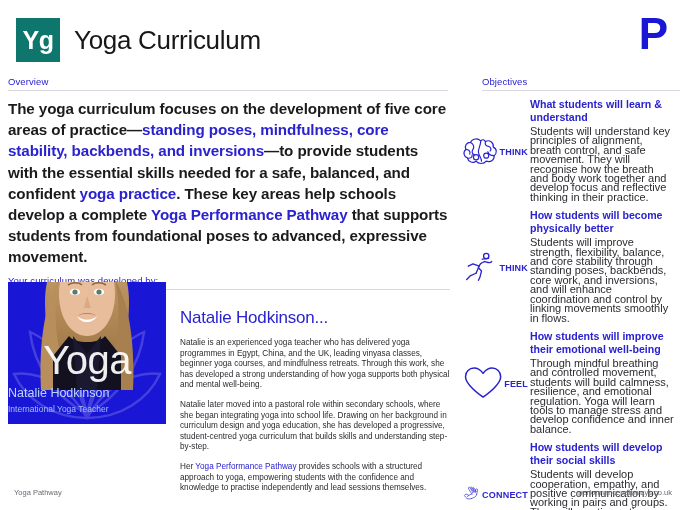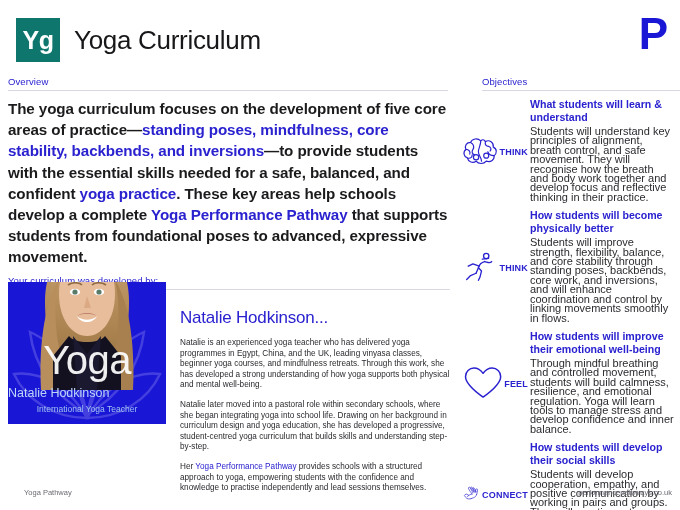--- a/index.html
+++ b/index.html
@@ -61,21 +61,21 @@
   .yoga-word {
     position: absolute; left: 0; right: 0; bottom: 44px; text-align: center;
     font-size: 40px; color: rgba(255,255,255,0.93); letter-spacing: -0.5px;
     font-weight: 400; line-height: 40px;
   }
   .card-name {
     position: absolute; left: 0; right: 0; bottom: 24px; text-align: left;
     color: #bcd6f8; font-size: 12.5px; font-weight: 400;
   }
   .card-role {
-    position: absolute; left: 0; right: 0; bottom: 10px; text-align: center;
+    position: absolute; left: 0; right: 0; bottom: 10px; 
     color: #9ec2f0; font-size: 8.5px; font-weight: 400;
   }
 
   .bio-text { margin-left: 14px; width: 270px; margin-top: 24px; }
   .bio-name {
     color: #2a22cf; font-size: 17px; font-weight: 400; letter-spacing: -0.2px;
     margin: 2px 0 10px 0;
   }
   .bio-p {
     font-size: 8.2px; line-height: 10.6px; color: #2b2b30; margin: 0 0 9px 0;
@@ -93,21 +93,21 @@
   .obj-icon-label {
     margin-top: 2px; font-size: 9px; font-weight: 700; color: #2a22cf; letter-spacing: 0.2px;
   }
   .obj-body { flex: 1; padding-left: 2px; }
   .obj-title {
     color: #2a22cf; font-size: 10.6px; font-weight: 700; line-height: 13px; margin: 0 0 3px 0;
   }
   .obj-desc { font-size: 11px; line-height: 9.4px; color: #2b2b30; margin: 0; }
 
   
-  .footer { position: absolute; left: 18px; right: 0; bottom: 8px; height: 14px; padding-left: 27px; }
+  .footer { position: absolute; left: 8px; right: 0; bottom: 8px; height: 14px; padding-left: 27px; }
   .footer-left { position: absolute; left: 6px; top: 0; font-size: 7.5px; color: #6a6a72; }
   .footer-right { position: absolute; right: 8px; top: 0; font-size: 7.5px; color: #6a6a72; }
 </style>
 </head>
 <body>
 
 <div class="page">
 
   <div class="header">
     <div class="logo-badge">Yg</div>

